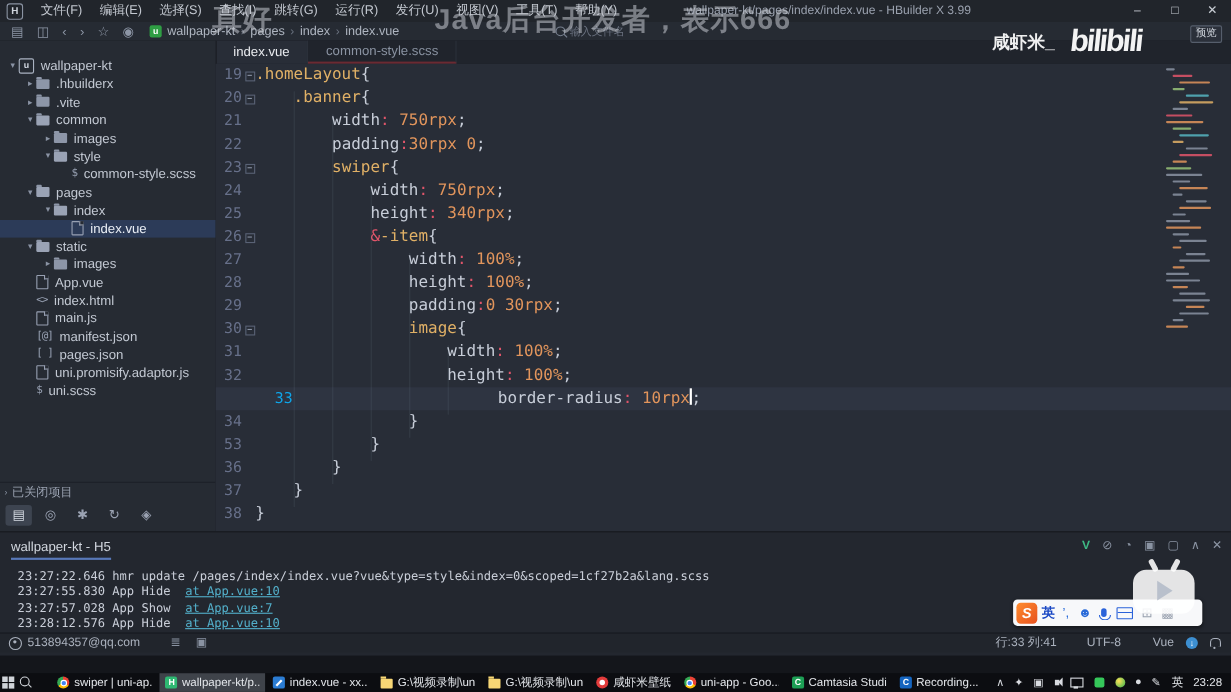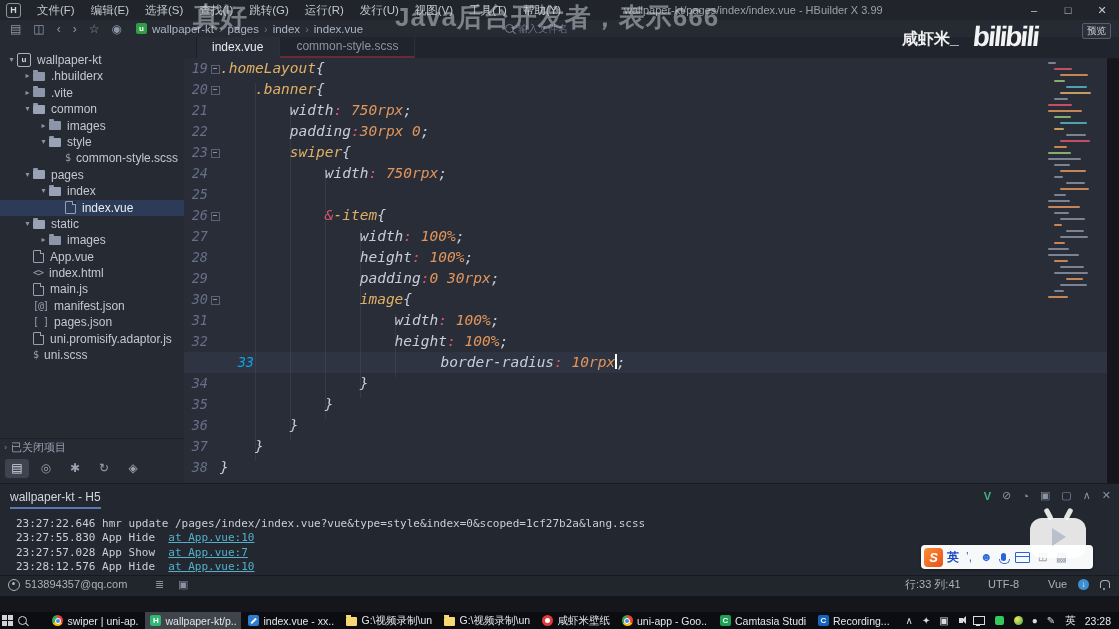--- a/index.html
+++ b/index.html
@@ -53,22 +53,22 @@
   .fi-txt{font-family:"DejaVu Sans Mono",monospace;font-size:10px;color:#97a0b2;letter-spacing:-1px;}
   .fi-uniapp{width:12px;height:12px;border:1px solid #aab3c2;border-radius:2px;color:#d6dce6;font-size:8px;
              line-height:12px;text-align:center;font-weight:bold;}
   #closed-proj{position:absolute;left:0;top:401px;width:196px;height:16px;border-top:1px solid #1d2128;
                display:flex;align-items:center;font-size:11px;color:#9aa2b1;}
   #side-icons{position:absolute;left:0;top:419px;width:196px;height:24px;display:flex;align-items:center;}
   .si{width:24px;height:19px;margin-left:5px;text-align:center;line-height:19px;font-size:12px;color:#9aa2b2;border-radius:3px;}
   .si.active{background:#3d4450;color:#d6dbe4;}
 
   
-  #editor{left:184px;top:58px;width:923px;height:425px;background:#282d37;overflow:hidden;
-          font-family:"DejaVu Sans Mono",monospace;font-style:italic;}
+  #editor{left:196px;top:58px;width:923px;height:425px;background:#282d37;overflow:hidden;
+          font-family:"DejaVu Sans Mono",monospace;}
   .code-row{position:relative;height:21px;line-height:21px;display:flex;white-space:pre;font-size:14.5px;}
   .code-row.current{background:#2e3441;}
   .gut-num{width:24px;flex:none;text-align:right;color:#67708a;font-size:13.5px;}
   .code-row.current .gut-num{color:#0ea5e9;margin-left:46px;}
   .gut-fold{width:12px;flex:none;position:relative;}
   .gut-fold .fbox{position:absolute;left:3px;top:7px;width:7px;height:7px;border:1px solid #596275;}
   .gut-fold .fbox::after{content:"";position:absolute;left:1px;top:2.4px;width:4px;height:1px;background:#8a93a4;}
   .codetxt{flex:none;}
   .tk-sel{color:#e0b066}.tk-prp{color:#c7cdd8}.tk-col{color:#e0556a}
   .tk-val{color:#e2955c}.tk-pun{color:#c7cdd8}.tk-amp{color:#e0556a}.tk-pln{color:#c7cdd8}
@@ -333,31 +333,31 @@
   </div>
 
   <div id="editor" class="abs">
     <div id="code-lines">
         <div class="code-row"><span class="gut-num">19</span><span class="gut-fold"><span class="fbox"></span></span><span class="codetxt"><span class="tk-sel">.homeLayout</span><span class="tk-pun">{</span></span></div>
         <div class="code-row"><span class="gut-num">20</span><span class="gut-fold"><span class="fbox"></span></span><span class="codetxt"><span class="tk-pln">    </span><span class="tk-sel">.banner</span><span class="tk-pun">{</span></span></div>
         <div class="code-row"><span class="gut-num">21</span><span class="gut-fold"></span><span class="codetxt"><span class="tk-pln">        </span><span class="tk-prp">width</span><span class="tk-col">:</span><span class="tk-pln"> </span><span class="tk-val">750rpx</span><span class="tk-pun">;</span></span></div>
         <div class="code-row"><span class="gut-num">22</span><span class="gut-fold"></span><span class="codetxt"><span class="tk-pln">        </span><span class="tk-prp">padding</span><span class="tk-col">:</span><span class="tk-val">30rpx 0</span><span class="tk-pun">;</span></span></div>
         <div class="code-row"><span class="gut-num">23</span><span class="gut-fold"><span class="fbox"></span></span><span class="codetxt"><span class="tk-pln">        </span><span class="tk-sel">swiper</span><span class="tk-pun">{</span></span></div>
         <div class="code-row"><span class="gut-num">24</span><span class="gut-fold"></span><span class="codetxt"><span class="tk-pln">            </span><span class="tk-prp">width</span><span class="tk-col">:</span><span class="tk-pln"> </span><span class="tk-val">750rpx</span><span class="tk-pun">;</span></span></div>
-        <div class="code-row"><span class="gut-num">25</span><span class="gut-fold"></span></div>
+        <div class="code-row"><span class="gut-num">25</span><span class="gut-fold"></span><span class="codetxt"><span class="tk-pln">            </span><span class="tk-prp">height</span><span class="tk-col">:</span><span class="tk-pln"> </span><span class="tk-val">340rpx</span><span class="tk-pun">;</span></span></div>
         <div class="code-row"><span class="gut-num">26</span><span class="gut-fold"><span class="fbox"></span></span><span class="codetxt"><span class="tk-pln">            </span><span class="tk-amp">&amp;</span><span class="tk-sel">-item</span><span class="tk-pun">{</span></span></div>
         <div class="code-row"><span class="gut-num">27</span><span class="gut-fold"></span><span class="codetxt"><span class="tk-pln">                </span><span class="tk-prp">width</span><span class="tk-col">:</span><span class="tk-pln"> </span><span class="tk-val">100%</span><span class="tk-pun">;</span></span></div>
         <div class="code-row"><span class="gut-num">28</span><span class="gut-fold"></span><span class="codetxt"><span class="tk-pln">                </span><span class="tk-prp">height</span><span class="tk-col">:</span><span class="tk-pln"> </span><span class="tk-val">100%</span><span class="tk-pun">;</span></span></div>
         <div class="code-row"><span class="gut-num">29</span><span class="gut-fold"></span><span class="codetxt"><span class="tk-pln">                </span><span class="tk-prp">padding</span><span class="tk-col">:</span><span class="tk-val">0 30rpx</span><span class="tk-pun">;</span></span></div>
         <div class="code-row"><span class="gut-num">30</span><span class="gut-fold"><span class="fbox"></span></span><span class="codetxt"><span class="tk-pln">                </span><span class="tk-sel">image</span><span class="tk-pun">{</span></span></div>
         <div class="code-row"><span class="gut-num">31</span><span class="gut-fold"></span><span class="codetxt"><span class="tk-pln">                    </span><span class="tk-prp">width</span><span class="tk-col">:</span><span class="tk-pln"> </span><span class="tk-val">100%</span><span class="tk-pun">;</span></span></div>
         <div class="code-row"><span class="gut-num">32</span><span class="gut-fold"></span><span class="codetxt"><span class="tk-pln">                    </span><span class="tk-prp">height</span><span class="tk-col">:</span><span class="tk-pln"> </span><span class="tk-val">100%</span><span class="tk-pun">;</span></span></div>
         <div class="code-row current"><span class="gut-num">33</span><span class="gut-fold"></span><span class="codetxt"><span class="tk-pln">                    </span><span class="tk-prp">border-radius</span><span class="tk-col">:</span><span class="tk-pln"> </span><span class="tk-val">10rpx</span><span class="cursor"></span><span class="tk-pun">;</span></span></div>
         <div class="code-row"><span class="gut-num">34</span><span class="gut-fold"></span><span class="codetxt"><span class="tk-pln">                </span><span class="tk-pun">}</span></span></div>
-        <div class="code-row"><span class="gut-num">35</span><span class="gut-fold"></span><span class="codetxt"><span class="tk-pln">            </span><span class="tk-pun">}</span></span></div>
+        <div class="code-row"><span class="gut-num">53</span><span class="gut-fold"></span><span class="codetxt"><span class="tk-pln">            </span><span class="tk-pun">}</span></span></div>
         <div class="code-row"><span class="gut-num">36</span><span class="gut-fold"></span><span class="codetxt"><span class="tk-pln">        </span><span class="tk-pun">}</span></span></div>
         <div class="code-row"><span class="gut-num">37</span><span class="gut-fold"></span><span class="codetxt"><span class="tk-pln">    </span><span class="tk-pun">}</span></span></div>
         <div class="code-row"><span class="gut-num">38</span><span class="gut-fold"></span><span class="codetxt"><span class="tk-pun">}</span></span></div>
       </div>
     <div class="guide" style="left:71px;top:25px;height:378px;"></div>
     <div class="guide" style="left:106px;top:46px;height:336px;"></div>
     <div class="guide" style="left:141px;top:109px;height:252px;"></div>
     <div class="guide" style="left:176px;top:172px;height:168px;"></div>
     <div class="guide" style="left:211px;top:256px;height:63px;"></div>
     <div id="minimap">

